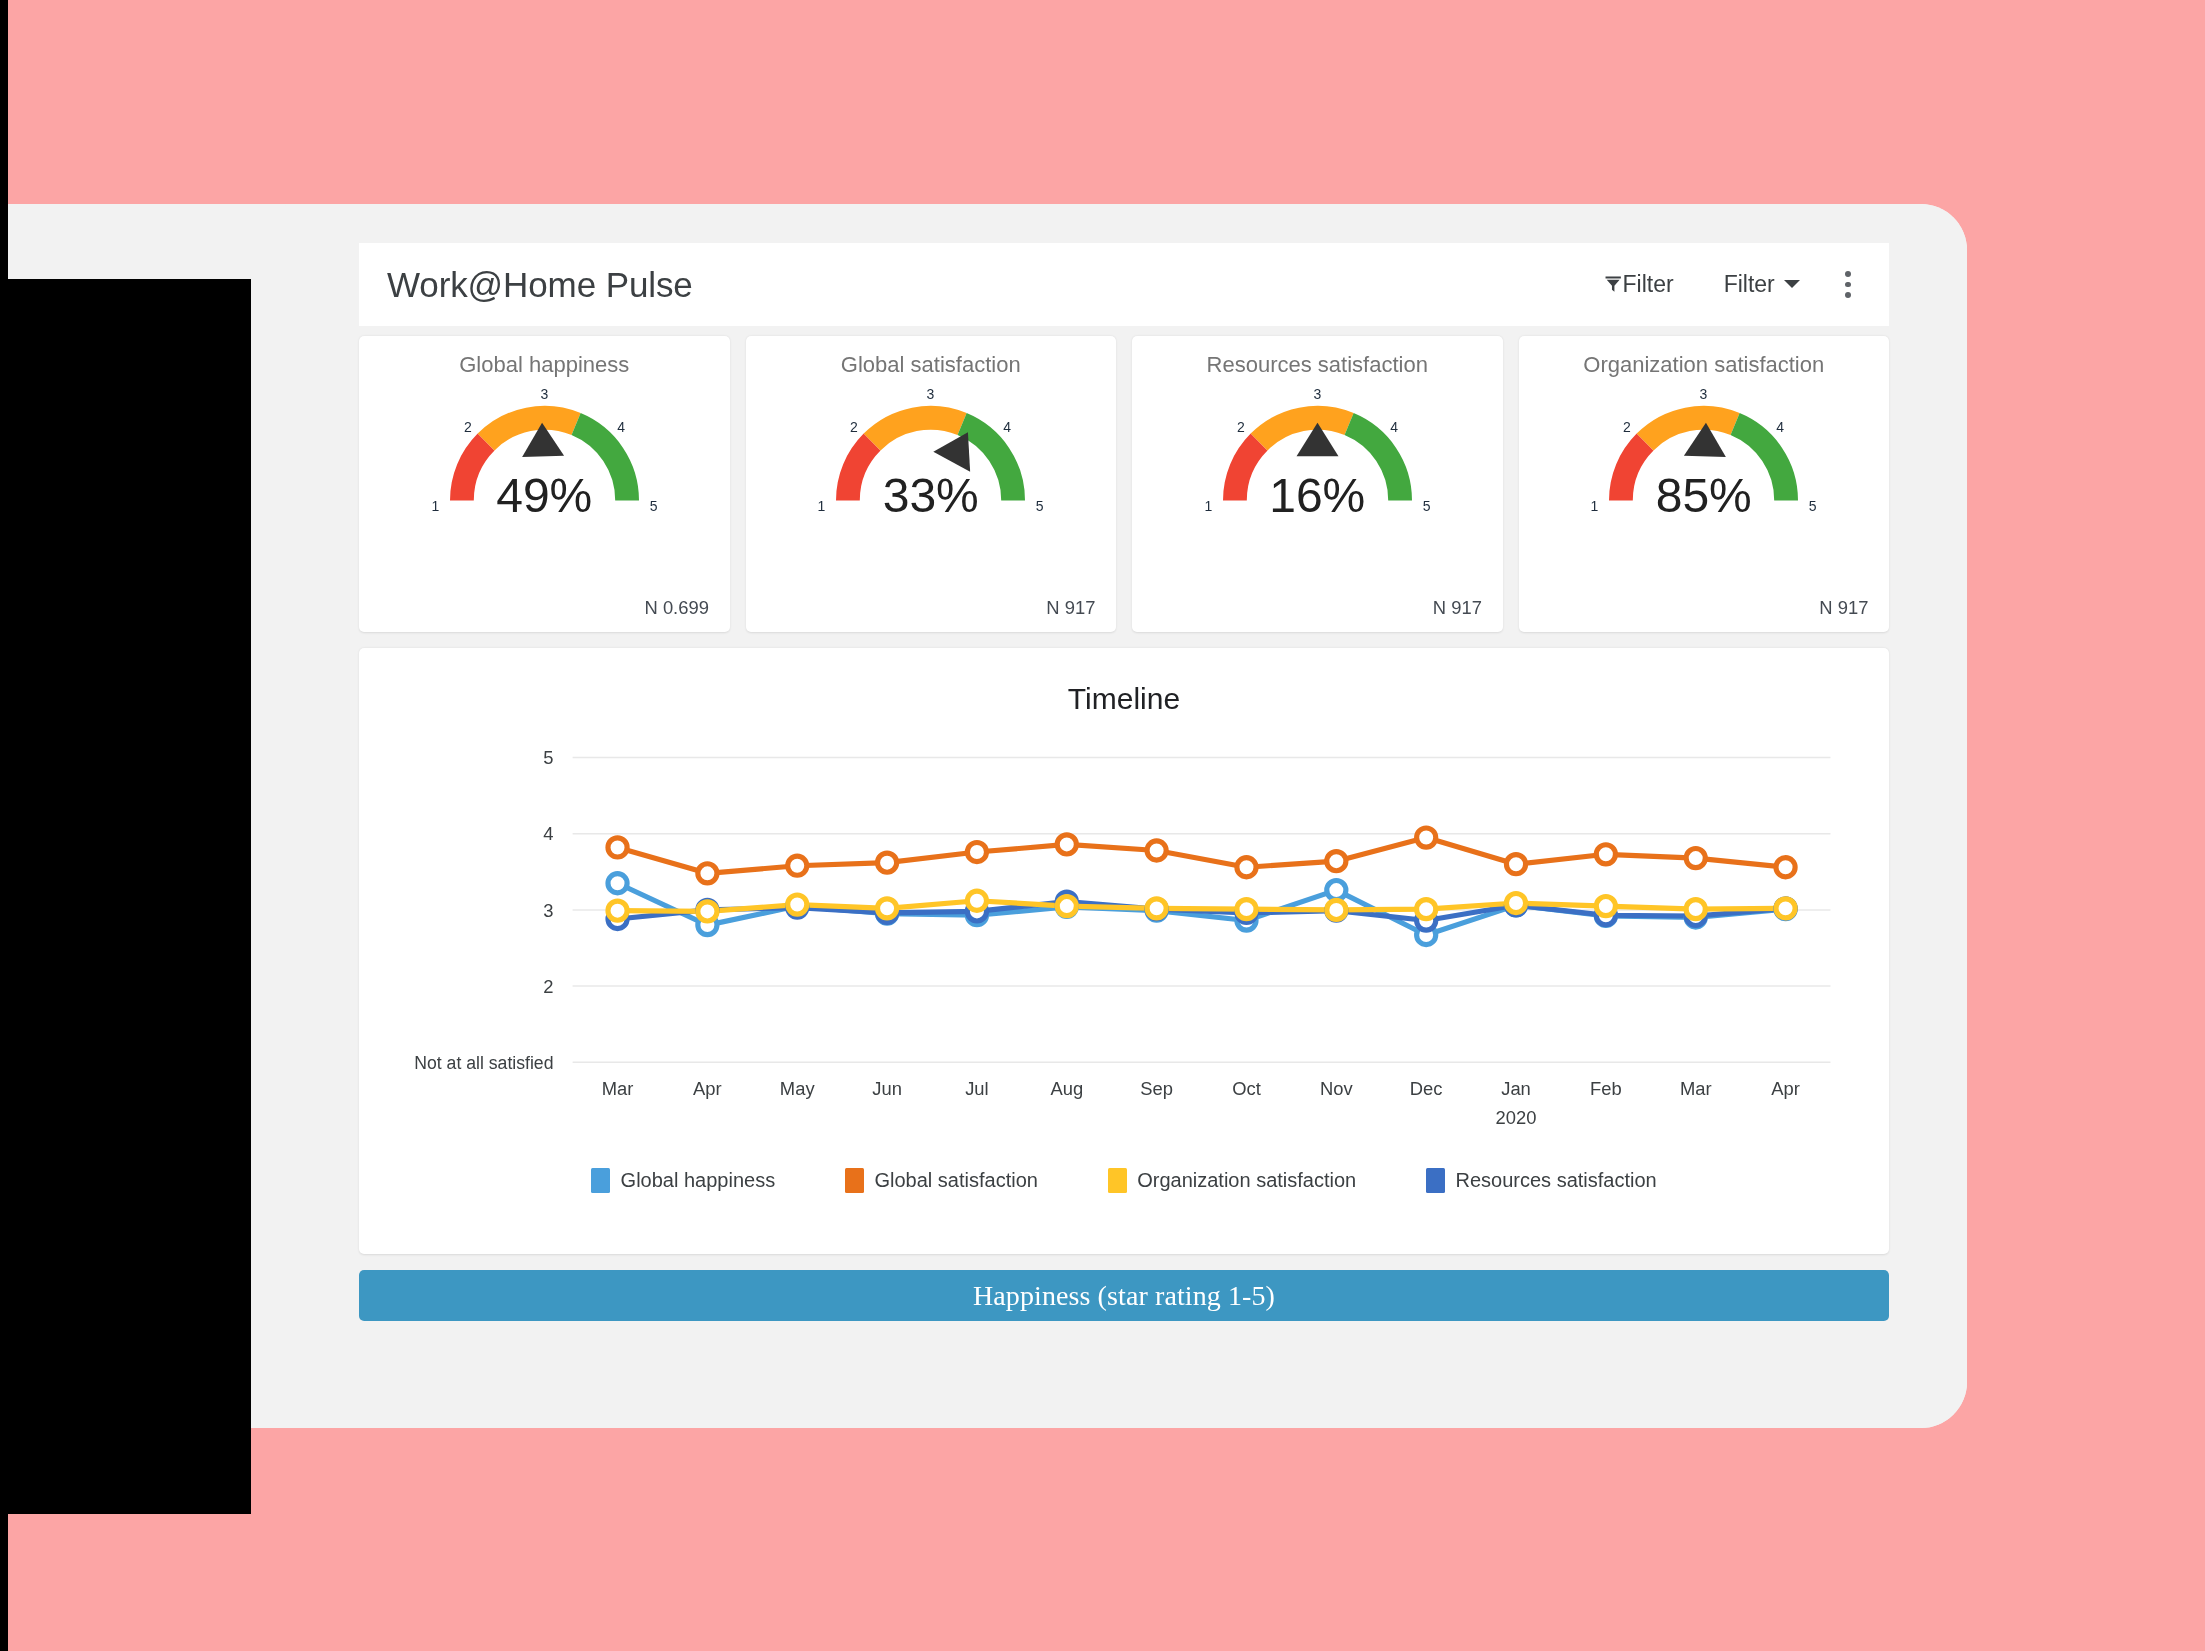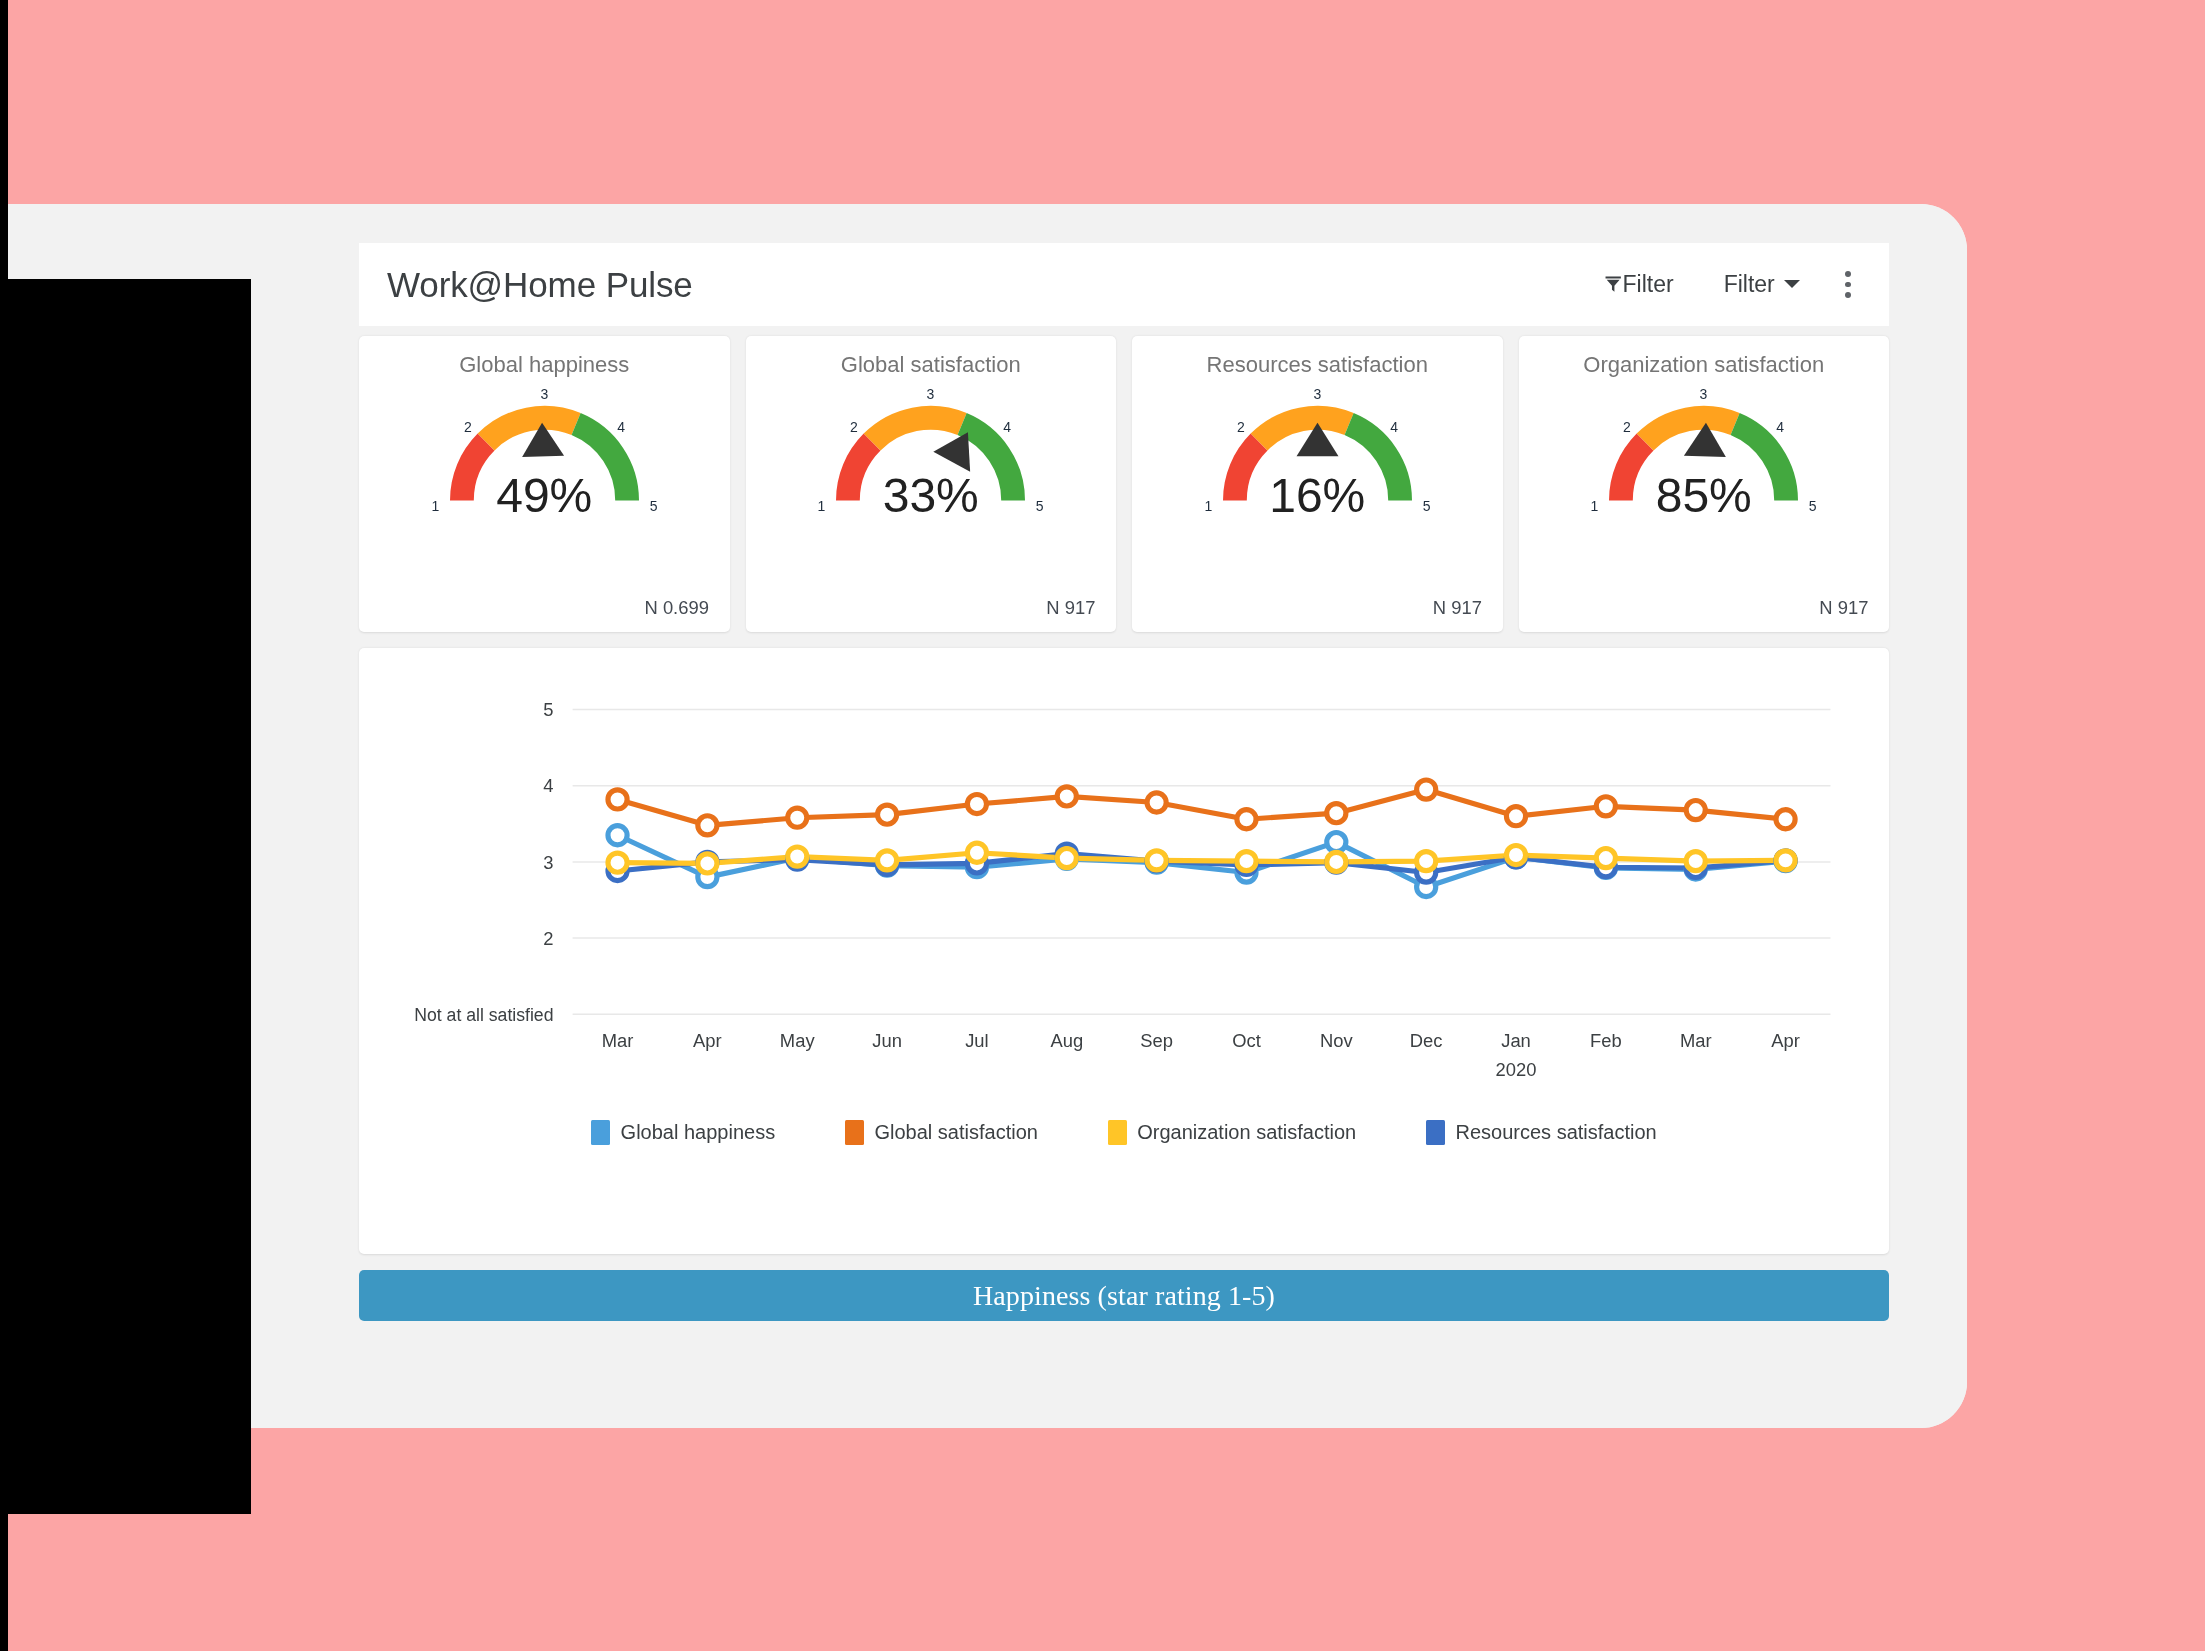--- a/index.html
+++ b/index.html
@@ -286,20 +286,21 @@
               <text x="306" y="162" text-anchor="middle" dominant-baseline="middle" class="gauge-tick">5</text>
               <polygon points="150,41 120,89 180,89" fill="#333333" transform="rotate(1.7999999999999972 150 152)"></polygon>
             </svg>
             <div class="gauge-pct">85%</div>
           </div>
           <div class="gauge-n">N 917</div>
         </div>
       </div>
 
     <div class="timeline-card">
+      <div class="timeline-title">Timeline</div>
 
       <div class="chart-area">
         <svg id="chart-svg" viewBox="0 0 2040 560" preserveAspectRatio="none">
             <line x1="270" y1="338.5" x2="1980" y2="338.5" stroke="#e8e8e8" stroke-width="2"></line>
             <text x="244" y="347.5" text-anchor="end" class="axis-label">2</text>
             <line x1="270" y1="235" x2="1980" y2="235" stroke="#e8e8e8" stroke-width="2"></line>
             <text x="244" y="244" text-anchor="end" class="axis-label">3</text>
             <line x1="270" y1="131.5" x2="1980" y2="131.5" stroke="#e8e8e8" stroke-width="2"></line>
             <text x="244" y="140.5" text-anchor="end" class="axis-label">4</text>
             <line x1="270" y1="28" x2="1980" y2="28" stroke="#e8e8e8" stroke-width="2"></line>

